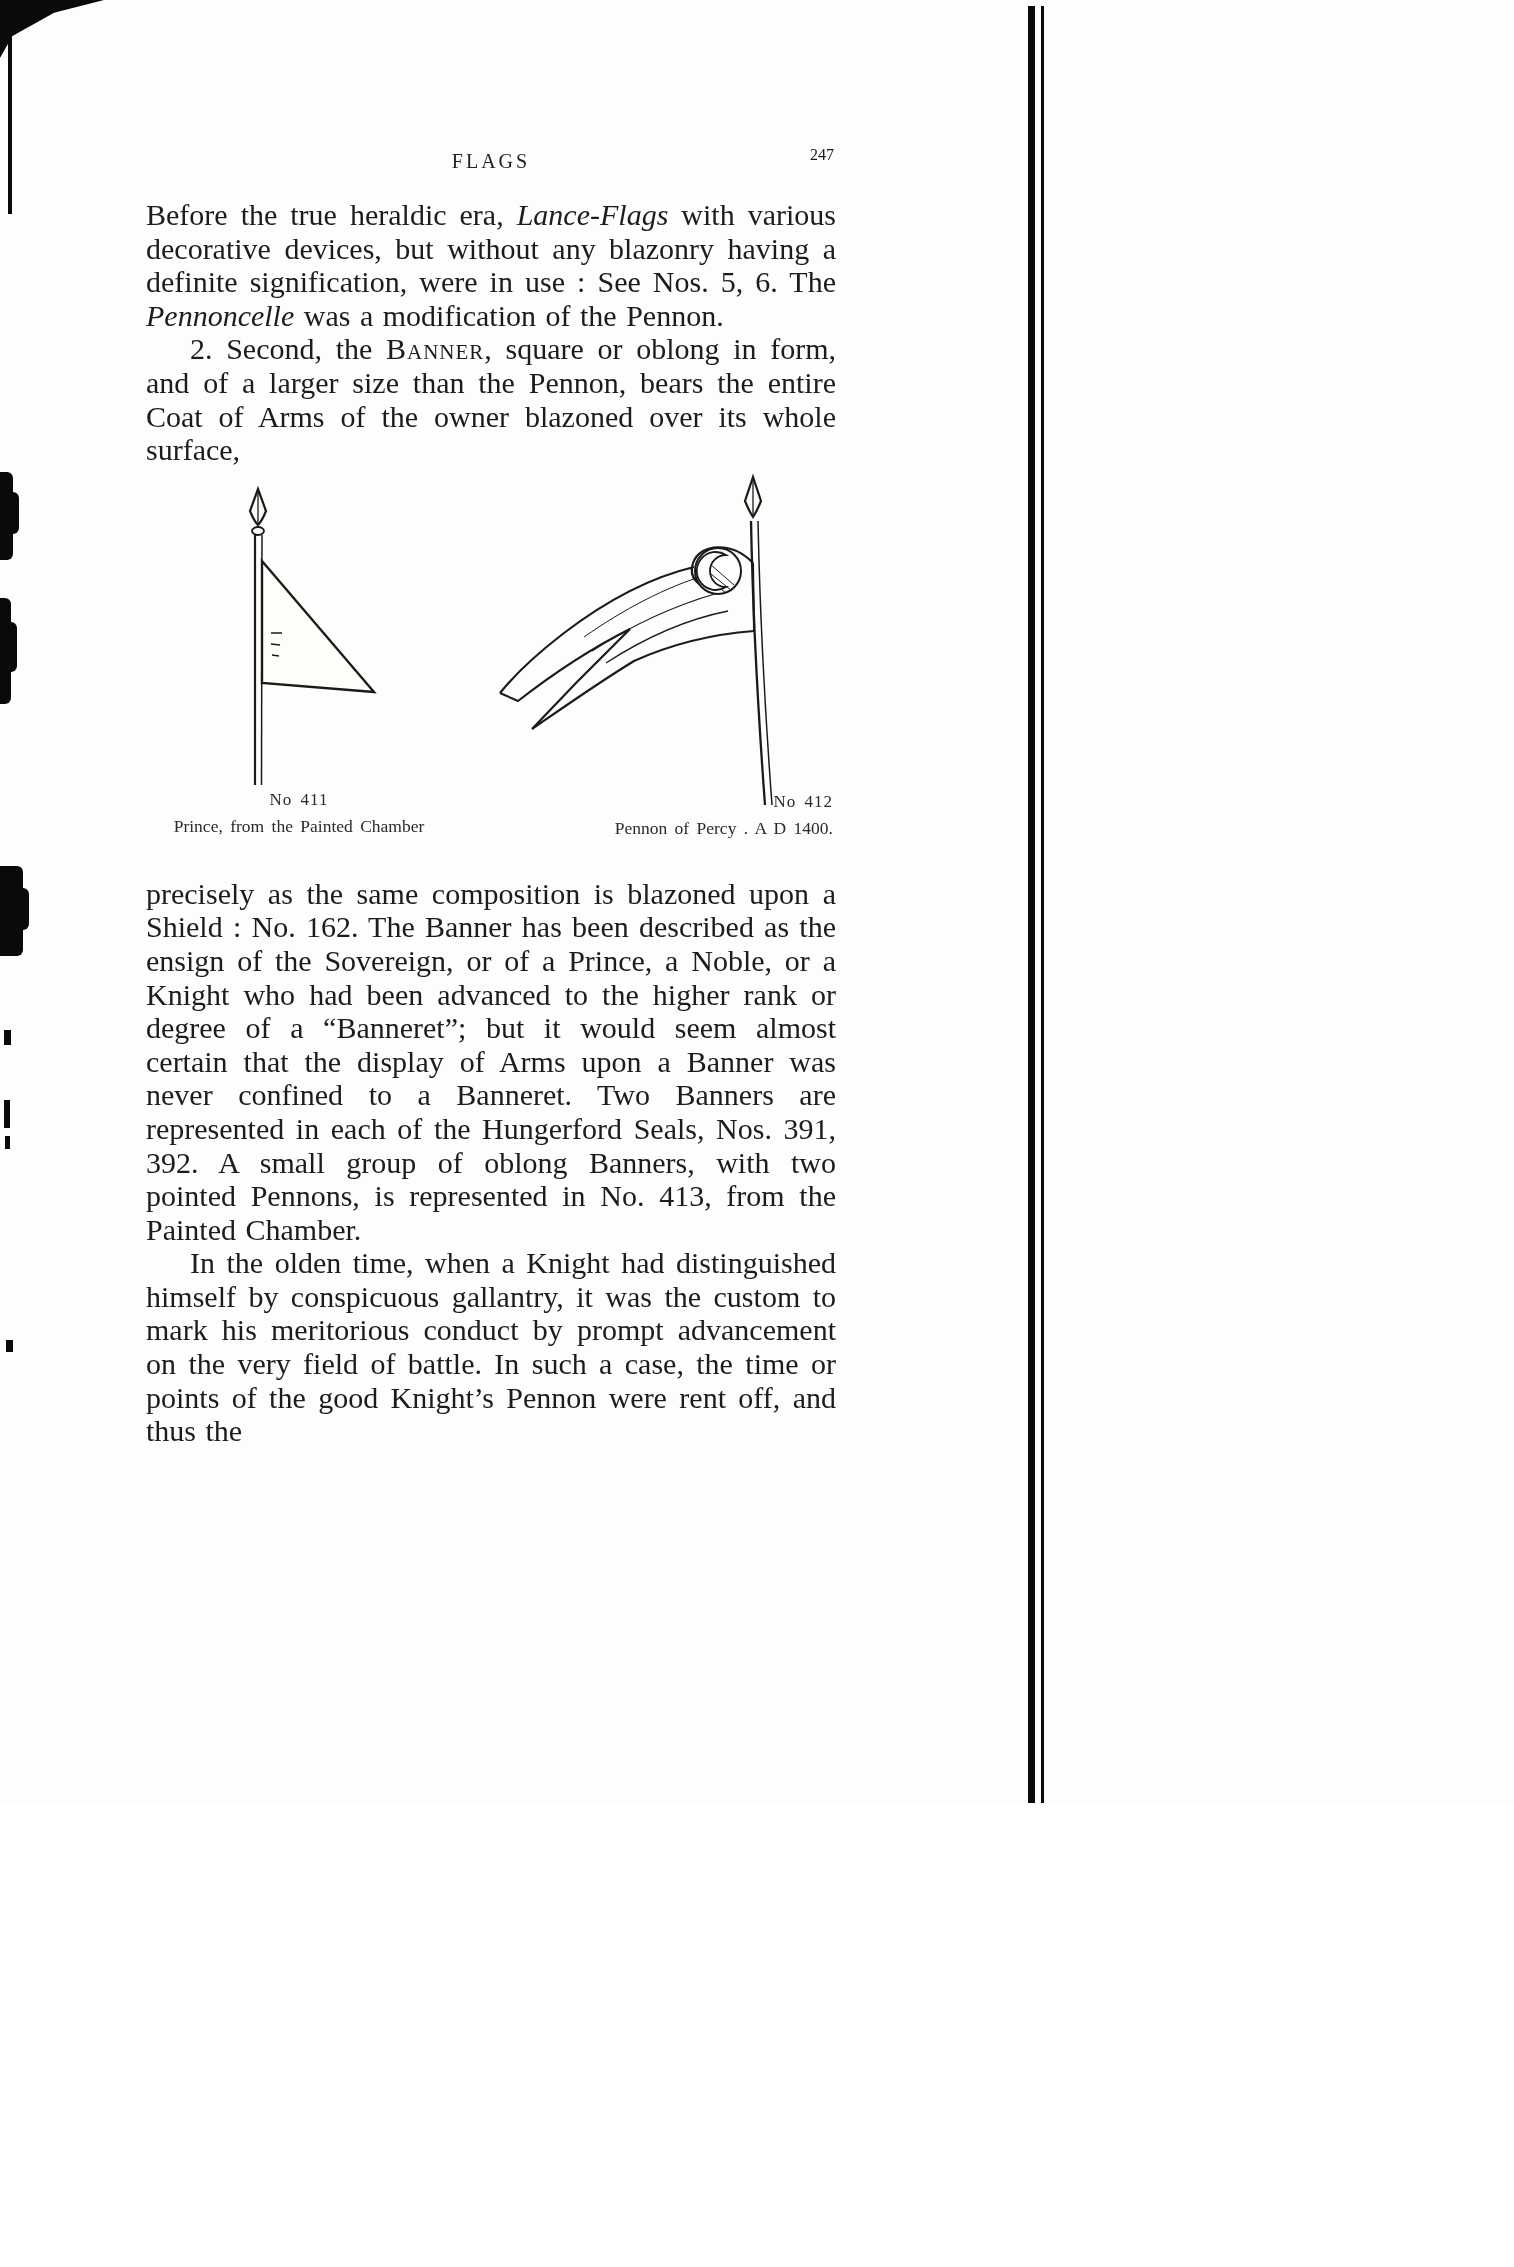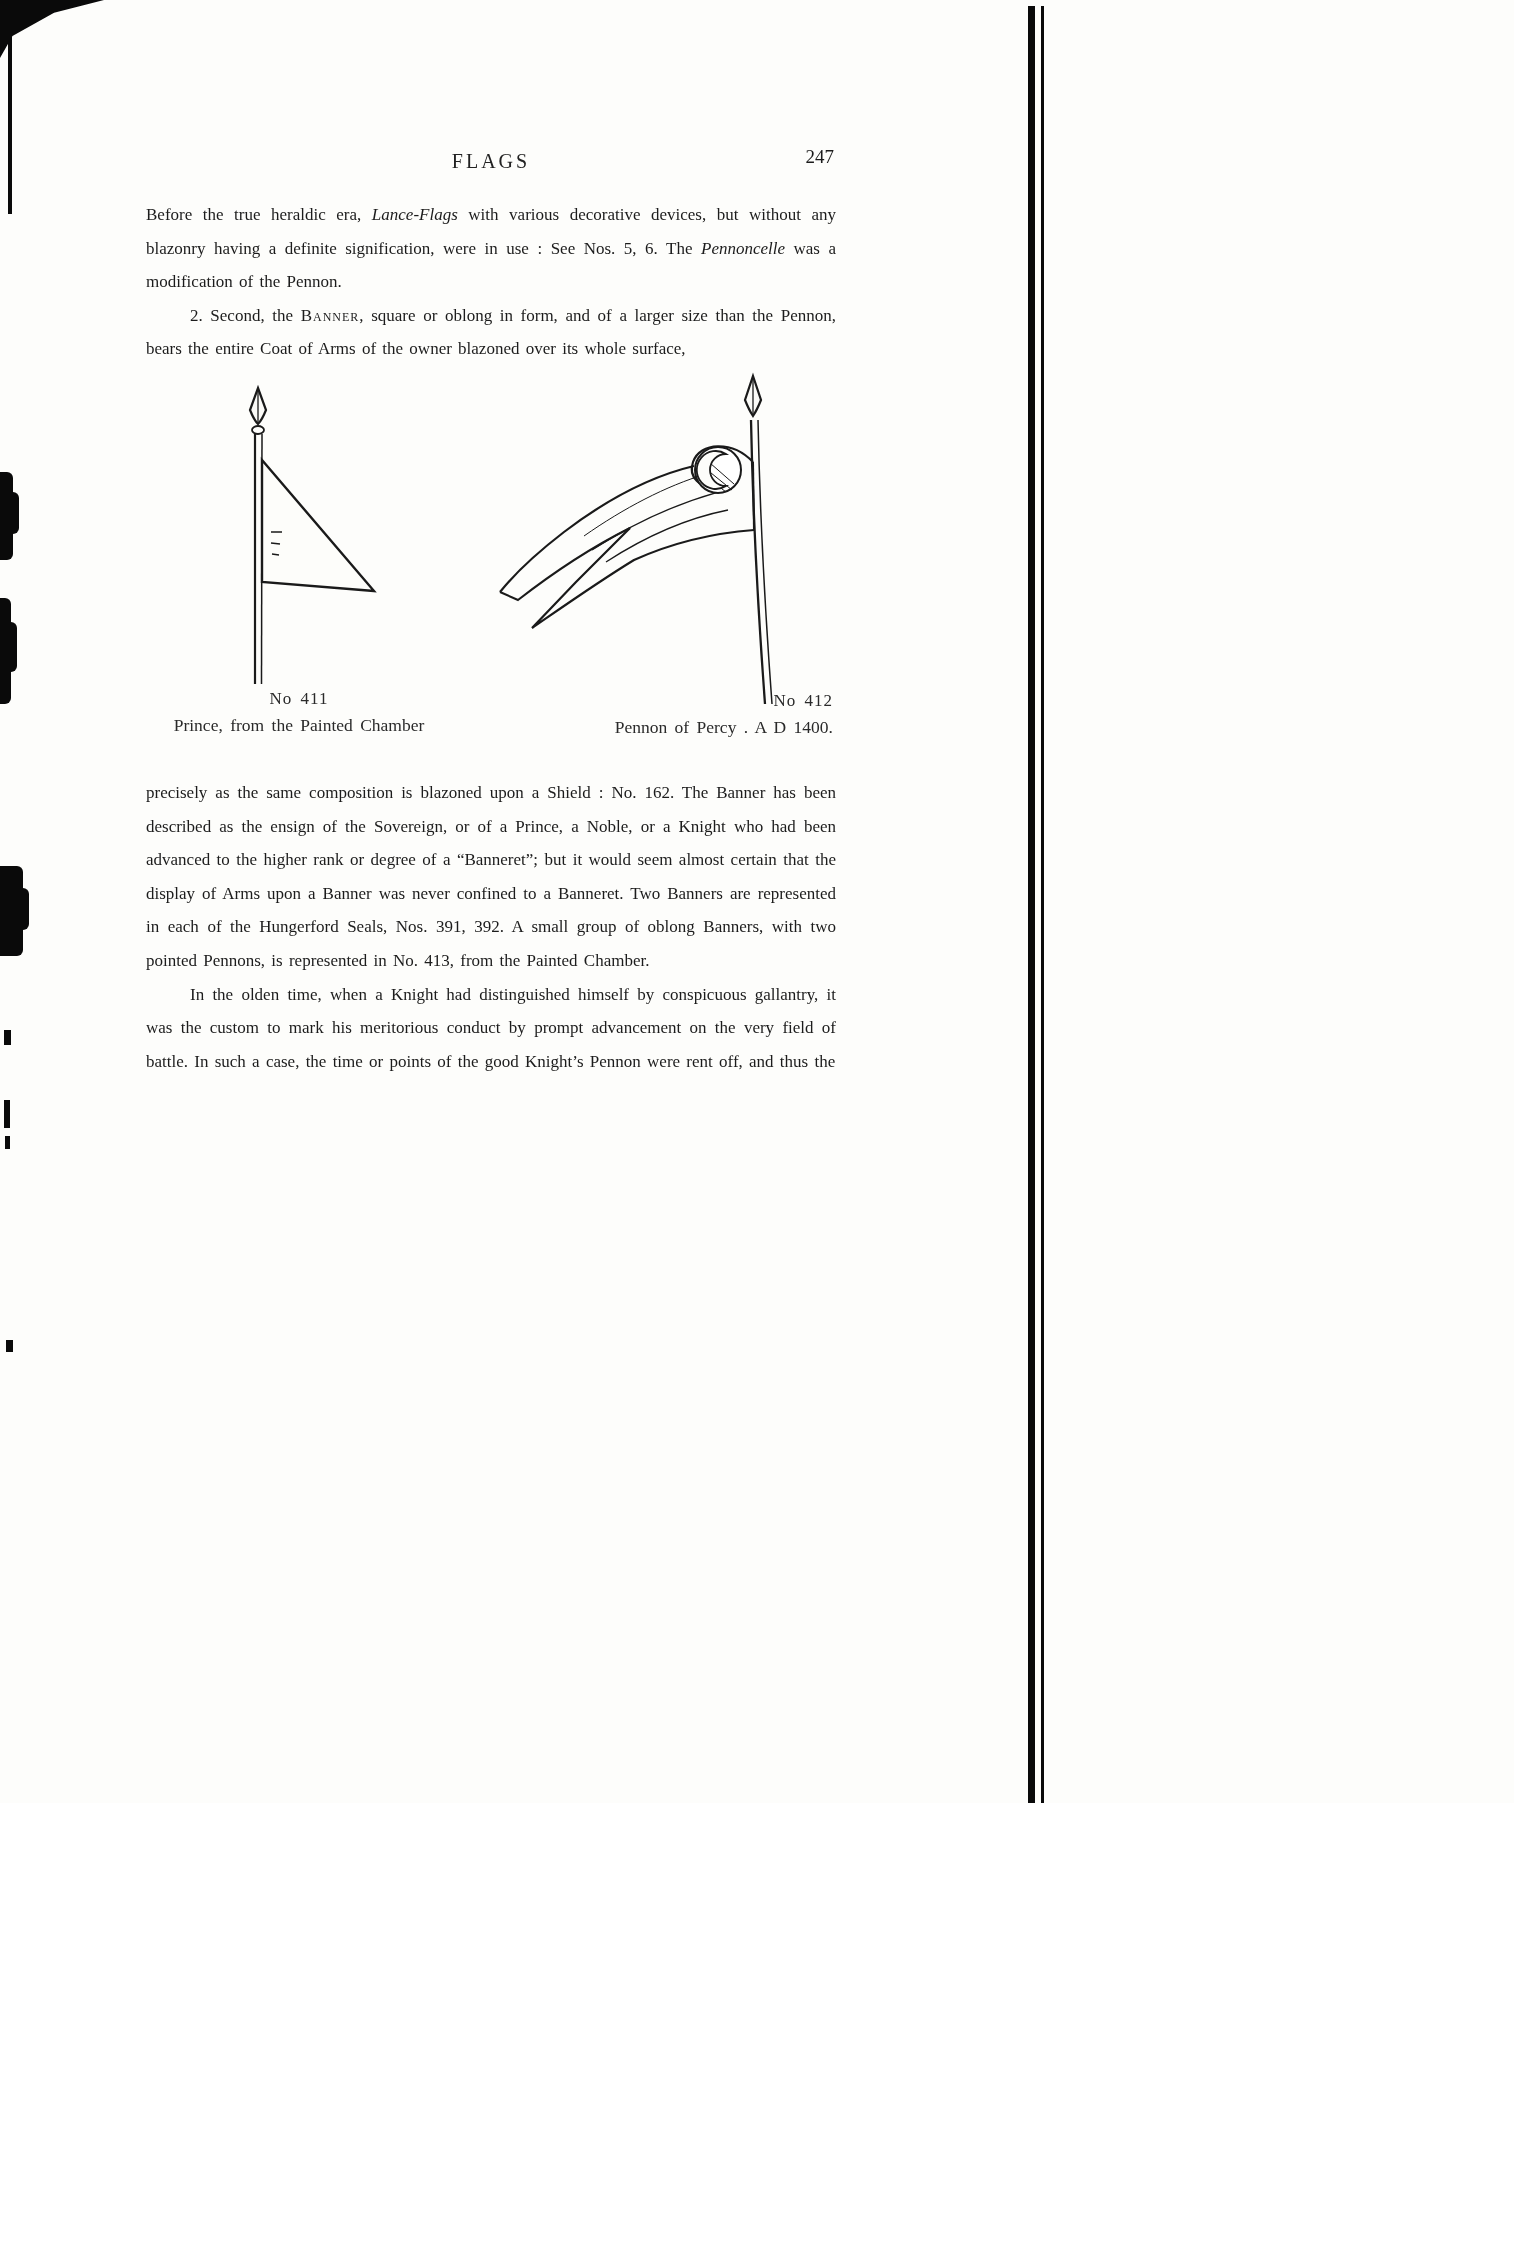--- a/index.html
+++ b/index.html
@@ -13,22 +13,22 @@
     color:#1c1c1c;
   }
   
   .column { position:absolute; left:146px; top:150px; width:690px; }
   .running-header { position:relative; height:36px; }
   .header-title {
     position:absolute; left:0; right:0; text-align:center;
     font-size:20px; letter-spacing:3px; font-variant:small-caps;
     text-transform:uppercase; color:#222;
   }
-  .page-number { position:absolute; right:2px; top:-4px; font-size:19px; color:#1b1b1b; }
-  .body-text { margin-top:12px; font-size:17px; line-height:33.6px; text-align:justify; }
+  .page-number { position:absolute; right:2px; top:-4px; font-size:16px; color:#1b1b1b; }
+  .body-text { margin-top:12px; font-size:30px; line-height:33.6px; text-align:justify; }
   .body-lower { margin-top:38px; }
   p.para { text-align:justify; word-spacing:2px; }
   p.indent { text-indent:44px; }
   .italic { font-style:italic; }
   .smallcaps { font-variant:small-caps; letter-spacing:1px; }
   
   .figure-row { position:relative; height:372px; }
   .fig-svg { position:absolute; }
   .fig1-svg { left:50px; top:18px; }
   .fig2-svg { left:320px; top:4px; }

